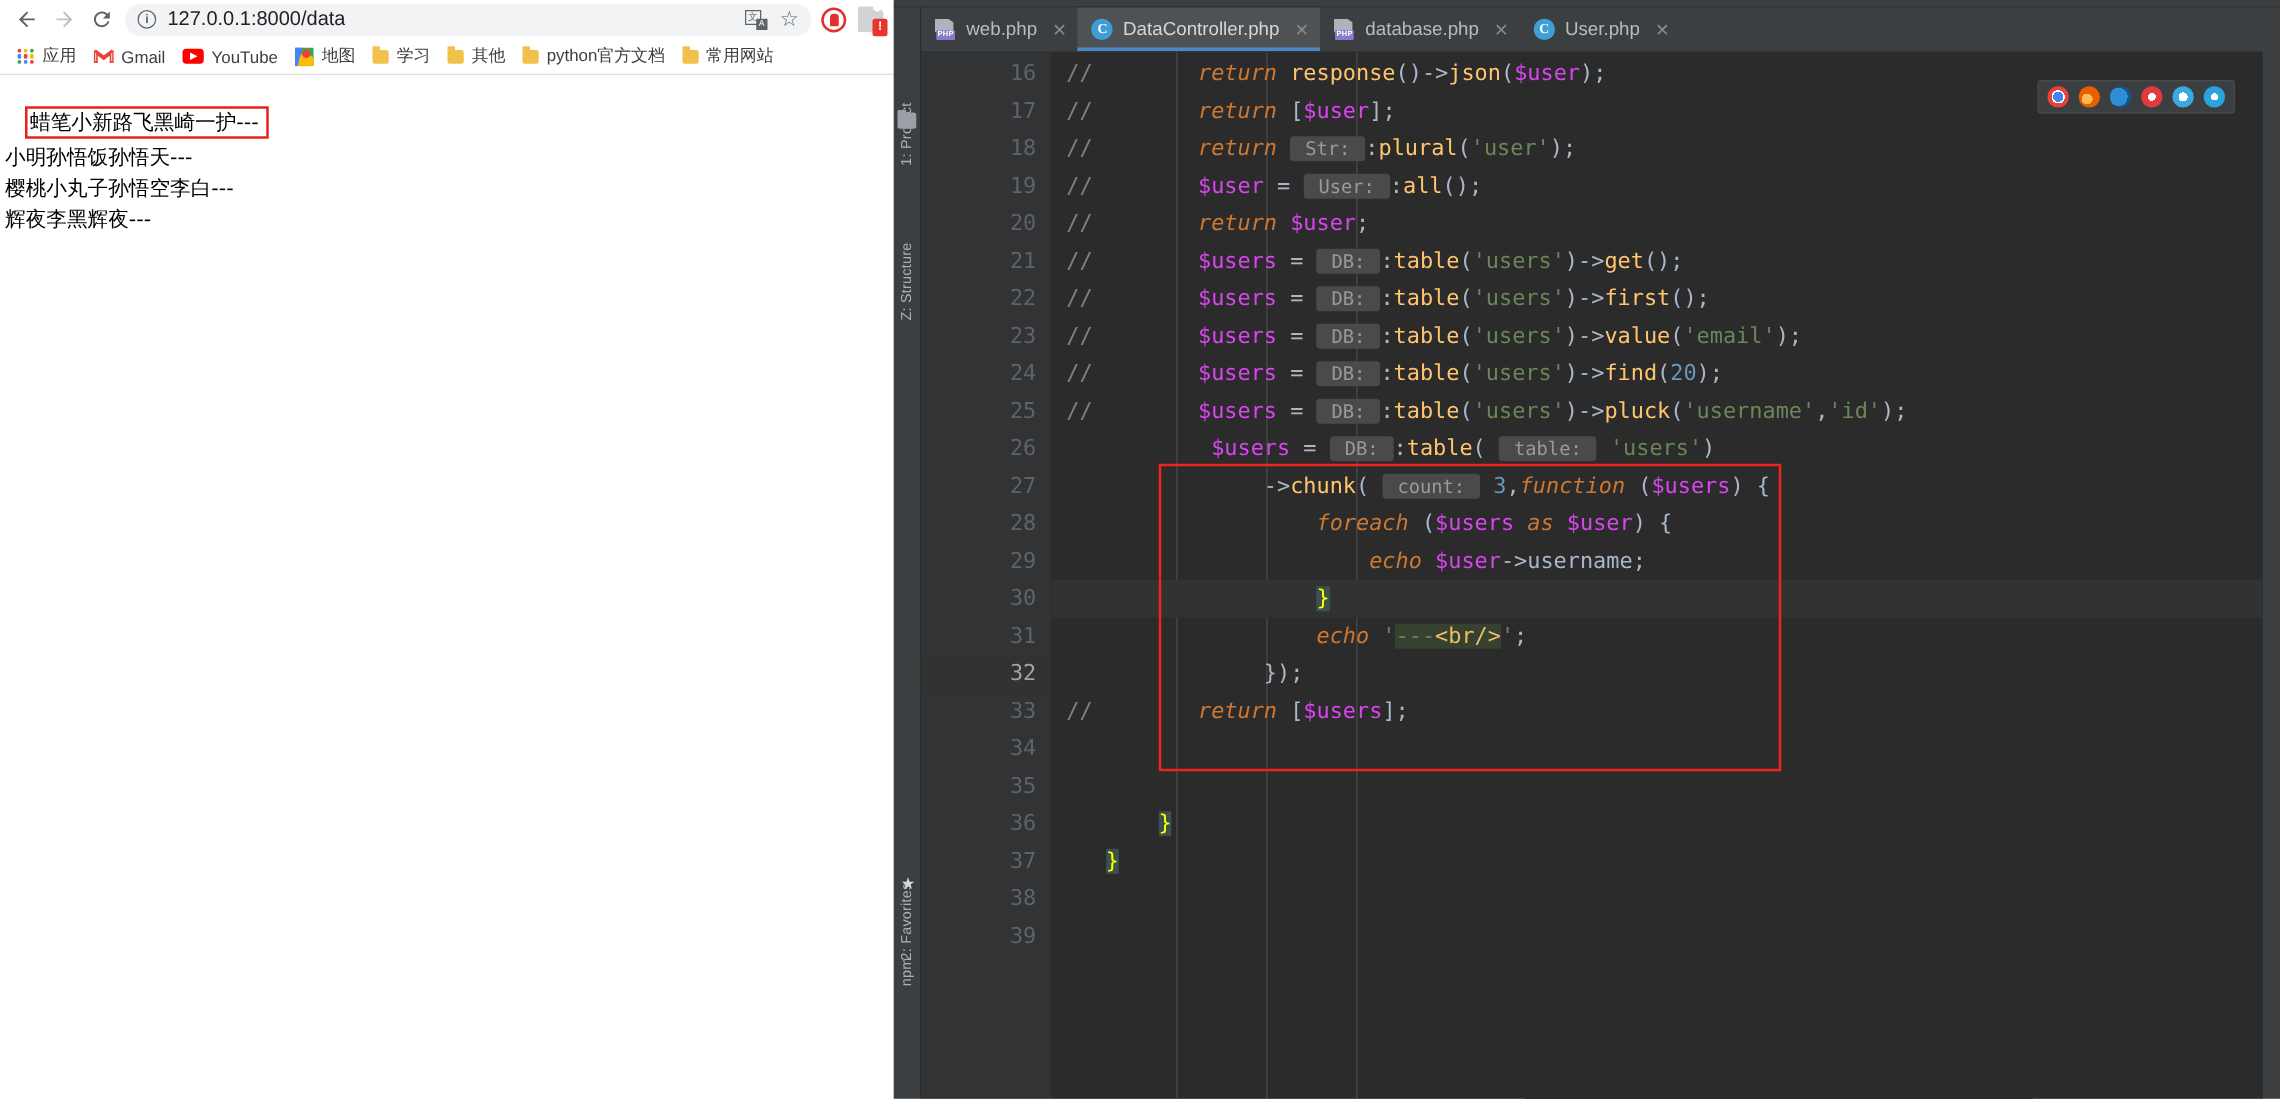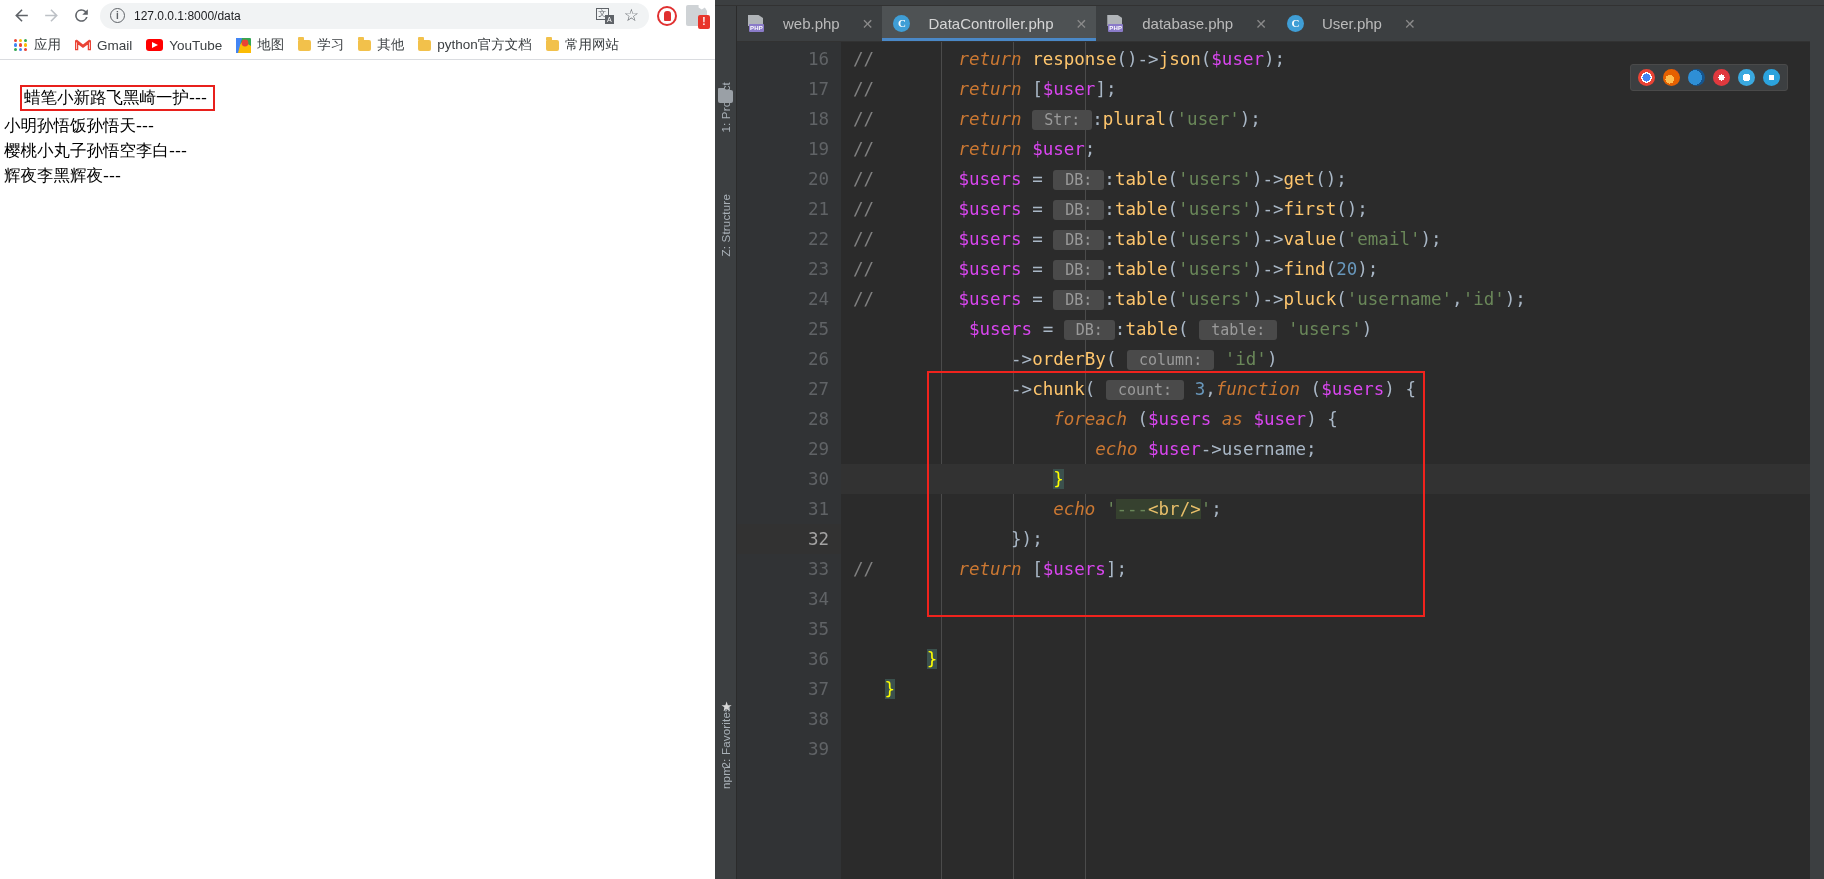--- a/index.html
+++ b/index.html
@@ -45,21 +45,21 @@
   }
   .omni-info {
     width: 15px; height: 15px; flex: 0 0 15px;
     border: 1.4px solid #5f6368; border-radius: 50%;
     color: #5f6368; font-size: 10px; font-weight: bold;
     display: flex; align-items: center; justify-content: center;
     line-height: 1;
     margin-right: 9px;
   }
   .omni-url {
-    font-size: 12px; color: #202124;
+    font-size: 16px; color: #202124;
     white-space: nowrap; overflow: hidden;
     font-family: "Liberation Sans", sans-serif;
   }
   .omni-right { margin-left: auto; display: flex; align-items: center; gap: 10px; padding-left: 8px;}
   .tr-icon { width: 18px; height: 16px; position: relative; }
   .tr-icon .g1 {
     position: absolute; left: 0; top: 0;
     width: 13px; height: 12px; border: 1.4px solid #5f6368;
     font-size: 8px; color:#5f6368; line-height: 10px; text-align:center;
   }
@@ -209,21 +209,21 @@
   .ide-main { flex: 1 1 auto; min-width: 0; display: flex; flex-direction: column; }
 
   .tabbar {
     height: 36px; flex: 0 0 36px;
     background: #3c3f41;
     display: flex; align-items: stretch;
     overflow: hidden;
     border-bottom: 1px solid #323232;
   }
   .tab {
-    display: flex; align-items: center; gap: 18px;
+    display: flex; align-items: center; gap: 8px;
     padding: 0 9px 0 11px;
     font-size: 15px; color: #bbbbbb;
     position: relative;
     white-space: nowrap;
     background: #3c3f41;
   }
   .tab.active { background: #4e5254; color: #d6d6d6; }
   .tab.active:after {
     content:''; position:absolute; left:0; right:0; bottom:0;
     height: 3px; background: #4a88c7;
@@ -540,28 +540,28 @@
               <div class="gnum">39<span class="fold house"></span></div>
             </div>
 
           <div class="code" id="codearea">
             <div class="iguide" style="left:100px"></div>
             <div class="iguide" style="left:172px"></div>
             <div class="iguide" style="left:244px"></div>
           <div class="cline"><span class="cm">//</span>        <span class="kw">return</span><span class="gr"> </span><span class="fn">response</span><span class="gr">(</span><span class="gr">)</span><span class="gr">-</span><span class="gr">&gt;</span><span class="fn">json</span><span class="gr">(</span><span class="var">$user</span><span class="gr">)</span><span class="gr">;</span></div>
               <div class="cline"><span class="cm">//</span>        <span class="kw">return</span><span class="gr"> </span><span class="gr">[</span><span class="var">$user</span><span class="gr">]</span><span class="gr">;</span></div>
               <div class="cline"><span class="cm">//</span>        <span class="kw">return</span><span class="gr"> </span><span class="hint">Str:</span><span class="gr">:</span><span class="fn">plural</span><span class="gr">(</span><span class="str">'user'</span><span class="gr">)</span><span class="gr">;</span></div>
+              <div class="cline"><span class="cm">//</span>        <span class="var">$user</span><span class="gr"> </span><span class="gr">=</span><span class="gr"> </span><span class="hint">User:</span><span class="gr">:</span><span class="fn">all</span><span class="gr">(</span><span class="gr">)</span><span class="gr">;</span></div>
               <div class="cline"><span class="cm">//</span>        <span class="kw">return</span><span class="gr"> </span><span class="var">$user</span><span class="gr">;</span></div>
               <div class="cline"><span class="cm">//</span>        <span class="var">$users</span><span class="gr"> </span><span class="gr">=</span><span class="gr"> </span><span class="hint">DB:</span><span class="gr">:</span><span class="fn">table</span><span class="gr">(</span><span class="str">'users'</span><span class="gr">)</span><span class="gr">-</span><span class="gr">&gt;</span><span class="fn">get</span><span class="gr">(</span><span class="gr">)</span><span class="gr">;</span></div>
               <div class="cline"><span class="cm">//</span>        <span class="var">$users</span><span class="gr"> </span><span class="gr">=</span><span class="gr"> </span><span class="hint">DB:</span><span class="gr">:</span><span class="fn">table</span><span class="gr">(</span><span class="str">'users'</span><span class="gr">)</span><span class="gr">-</span><span class="gr">&gt;</span><span class="fn">first</span><span class="gr">(</span><span class="gr">)</span><span class="gr">;</span></div>
               <div class="cline"><span class="cm">//</span>        <span class="var">$users</span><span class="gr"> </span><span class="gr">=</span><span class="gr"> </span><span class="hint">DB:</span><span class="gr">:</span><span class="fn">table</span><span class="gr">(</span><span class="str">'users'</span><span class="gr">)</span><span class="gr">-</span><span class="gr">&gt;</span><span class="fn">value</span><span class="gr">(</span><span class="str">'email'</span><span class="gr">)</span><span class="gr">;</span></div>
               <div class="cline"><span class="cm">//</span>        <span class="var">$users</span><span class="gr"> </span><span class="gr">=</span><span class="gr"> </span><span class="hint">DB:</span><span class="gr">:</span><span class="fn">table</span><span class="gr">(</span><span class="str">'users'</span><span class="gr">)</span><span class="gr">-</span><span class="gr">&gt;</span><span class="fn">find</span><span class="gr">(</span><span class="num">20</span><span class="gr">)</span><span class="gr">;</span></div>
               <div class="cline"><span class="cm">//</span>        <span class="var">$users</span><span class="gr"> </span><span class="gr">=</span><span class="gr"> </span><span class="hint">DB:</span><span class="gr">:</span><span class="fn">table</span><span class="gr">(</span><span class="str">'users'</span><span class="gr">)</span><span class="gr">-</span><span class="gr">&gt;</span><span class="fn">pluck</span><span class="gr">(</span><span class="str">'username'</span><span class="gr">,</span><span class="str">'id'</span><span class="gr">)</span><span class="gr">;</span></div>
               <div class="cline"><span class="cm">   </span>        <span class="var">$users</span><span class="gr"> </span><span class="gr">=</span><span class="gr"> </span><span class="hint">DB:</span><span class="gr">:</span><span class="fn">table</span><span class="gr">(</span><span class="gr"> </span><span class="hint">table:</span><span class="gr"> </span><span class="str">'users'</span><span class="gr">)</span></div>
-              <div class="cline"><span class="cm">   </span>            <span class="gr">-</span><span class="gr">&gt;</span><span class="fn">orderBy</span><span class="gr">(</span><span class="gr"> </span><span class="hint">column:</span><span class="gr"> </span><span class="str">'id'</span><span class="gr">)</span></div>
               <div class="cline"><span class="cm">   </span>            <span class="gr">-</span><span class="gr">&gt;</span><span class="fn">chunk</span><span class="gr">(</span><span class="gr"> </span><span class="hint">count:</span><span class="gr"> </span><span class="num">3</span><span class="gr">,</span><span class="kw">function</span><span class="gr"> </span><span class="gr">(</span><span class="var">$users</span><span class="gr">)</span><span class="gr"> </span><span class="gr">{</span></div>
               <div class="cline"><span class="cm">   </span>                <span class="kw">foreach</span><span class="gr"> </span><span class="gr">(</span><span class="var">$users</span><span class="gr"> </span><span class="kw">as</span><span class="gr"> </span><span class="var">$user</span><span class="gr">)</span><span class="gr"> </span><span class="gr">{</span></div>
               <div class="cline"><span class="cm">   </span>                    <span class="kw">echo</span><span class="gr"> </span><span class="var">$user</span><span class="gr">-</span><span class="gr">&gt;</span><span class="gr">username</span><span class="gr">;</span></div>
               <div class="cline cur"><span class="cm">   </span>                <span class="brace-hl">}</span></div>
               <div class="cline"><span class="cm">   </span>                <span class="kw">echo</span> <span class="str">'</span><span class="htmlstr"><span class="str">---</span><span class="htmltag">&lt;br/&gt;</span></span><span class="str">'</span><span class="gr">;</span></div>
               <div class="cline"><span class="cm">   </span>            <span class="gr">}</span><span class="gr">)</span><span class="gr">;</span></div>
               <div class="cline"><span class="cm">//</span>        <span class="kw">return</span><span class="gr"> </span><span class="gr">[</span><span class="var">$users</span><span class="gr">]</span><span class="gr">;</span></div>
               <div class="cline"><span class="cm">   </span></div>
               <div class="cline"><span class="cm">   </span></div>
               <div class="cline"><span class="cm">   </span>    <span class="brace-hl">}</span></div>

